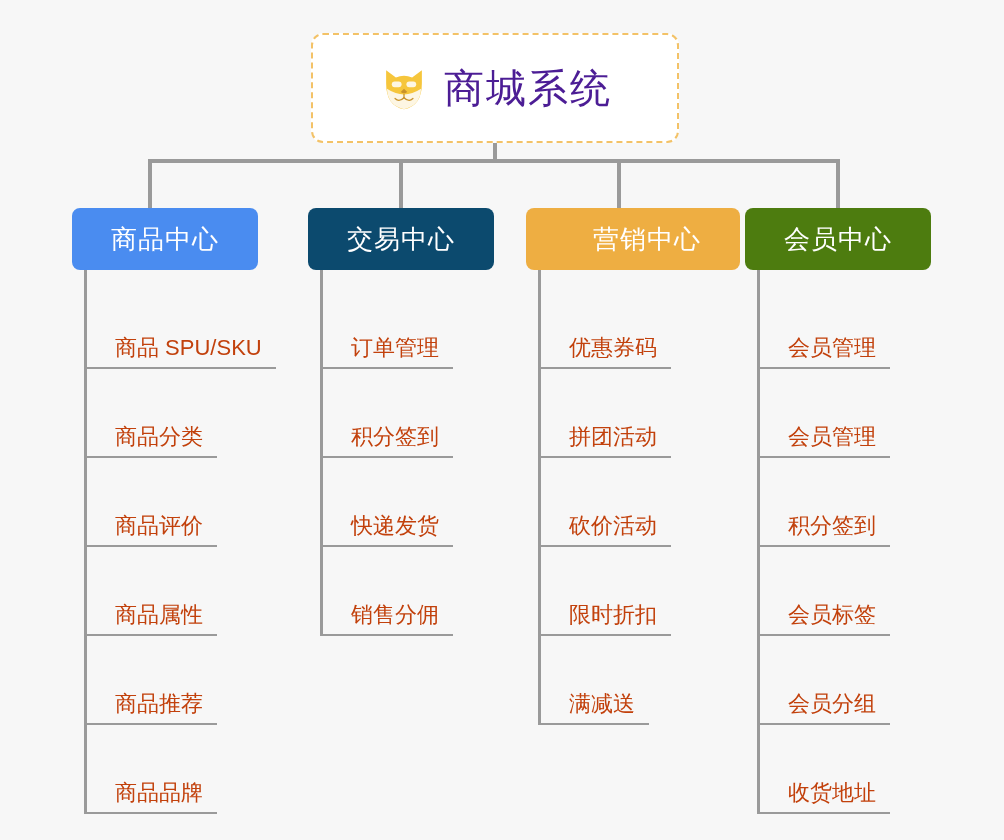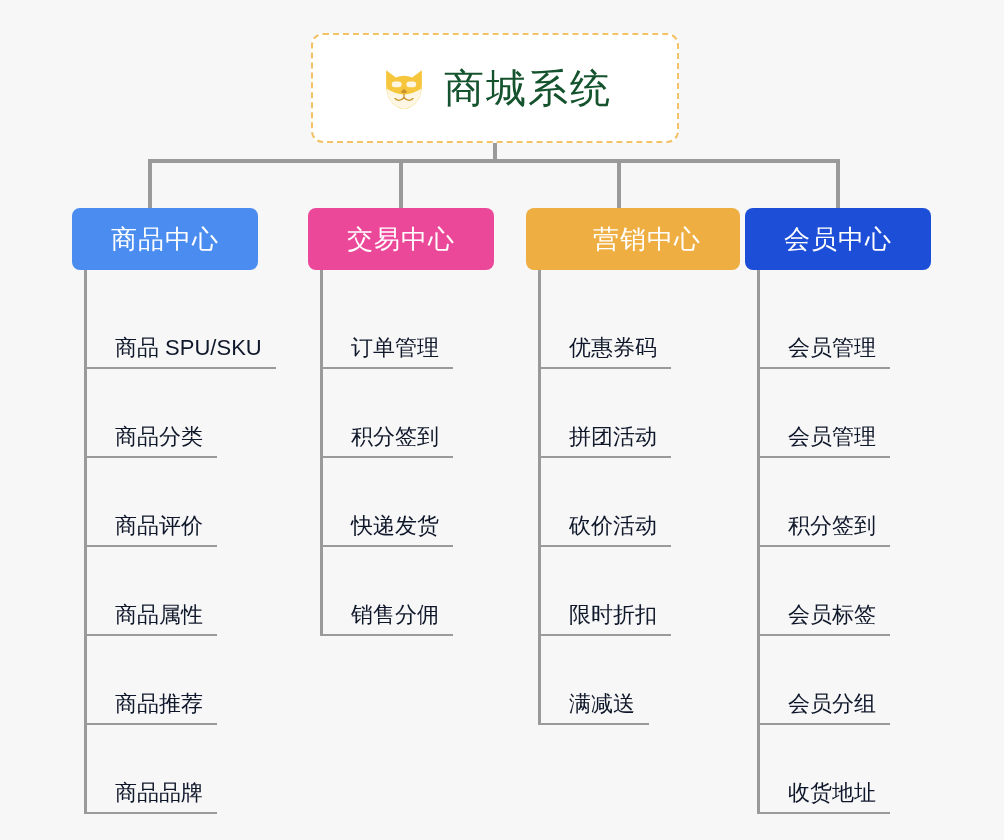--- a/index.html
+++ b/index.html
@@ -113,21 +113,21 @@
   .leaf {
     position: relative;
     height: 89px;
     display: flex;
     align-items: flex-end;
     box-sizing: border-box;
   }
   .leaf-text {
     display: inline-block;
     font-size: 22px;
-    color: #0f172a;
+    color: #c2410c;
     white-space: nowrap;
     padding: 0 14px 6px 28px;
     border-bottom: 2px solid #9a9a9a;
     line-height: 1.25;
   }
 
   
   .dog-outer { fill: #f6c63c; }
   .dog-muzzle { fill: #fdf6e3; }
   .dog-mask { fill: #fdf6e3; }
@@ -143,21 +143,21 @@
     <svg class="root-icon" viewBox="0 0 64 64">
       <path class="dog-outer" d="M10 10 L10 26 Q10 54 32 58 Q54 54 54 26 L54 10 L42 19 Q32 15 22 19 Z"></path>
       <path class="dog-muzzle" d="M32 58 Q12 54 11 33 Q22 40 32 40 Q42 40 53 33 Q52 54 32 58 Z"></path>
       <rect class="dog-mask" x="17" y="24" width="12" height="7" rx="3.5"></rect>
       <rect class="dog-mask" x="35" y="24" width="12" height="7" rx="3.5"></rect>
       <path class="dog-nose" d="M32 33 L36 37 Q32 40 28 37 Z"></path>
       <path class="dog-line" d="M32 40 L32 44"></path>
       <path class="dog-line" d="M32 44 Q26 50 21 45"></path>
       <path class="dog-line" d="M32 44 Q38 50 43 45"></path>
     </svg>
-    <span class="root-title" style="color: #14532d;">商城系统</span>
+    <span class="root-title" style="color: #4c1d95;">商城系统</span>
   </div>
 
   <div class="conn conn-stem" style="background: rgb(154, 154, 154);"></div>
   <div class="conn conn-bus" style="background: rgb(154, 154, 154);"></div>
   <div class="conn conn-drop drop-1" style="background: rgb(154, 154, 154);"></div>
   <div class="conn conn-drop drop-2" style="background: rgb(154, 154, 154);"></div>
   <div class="conn conn-drop drop-3" style="background: rgb(154, 154, 154);"></div>
   <div class="conn conn-drop drop-4" style="background: rgb(154, 154, 154);"></div>
 
   <div class="branch branch-1">
@@ -178,21 +178,21 @@
       <div class="leaf">
           <span class="leaf-text">商品推荐</span>
         </div>
       <div class="leaf">
           <span class="leaf-text">商品品牌</span>
         </div>
     </div>
   </div>
 
   <div class="branch branch-2">
-    <div class="branch-head" style="background-color: #ec4899;">交易中心</div>
+    <div class="branch-head" style="background-color: #0c4a6e;">交易中心</div>
     <div class="leaf-list">
       <div class="leaf">
           <span class="leaf-text">订单管理</span>
         </div>
       <div class="leaf">
           <span class="leaf-text">积分签到</span>
         </div>
       <div class="leaf">
           <span class="leaf-text">快递发货</span>
         </div>
@@ -217,21 +217,21 @@
       <div class="leaf">
           <span class="leaf-text">限时折扣</span>
         </div>
       <div class="leaf">
           <span class="leaf-text">满减送</span>
         </div>
     </div>
   </div>
 
   <div class="branch branch-4">
-    <div class="branch-head" style="background-color: #1d4ed8;">会员中心</div>
+    <div class="branch-head" style="background-color: #4d7c0f;">会员中心</div>
     <div class="leaf-list">
       <div class="leaf">
           <span class="leaf-text">会员管理</span>
         </div>
       <div class="leaf">
           <span class="leaf-text">会员管理</span>
         </div>
       <div class="leaf">
           <span class="leaf-text">积分签到</span>
         </div>

